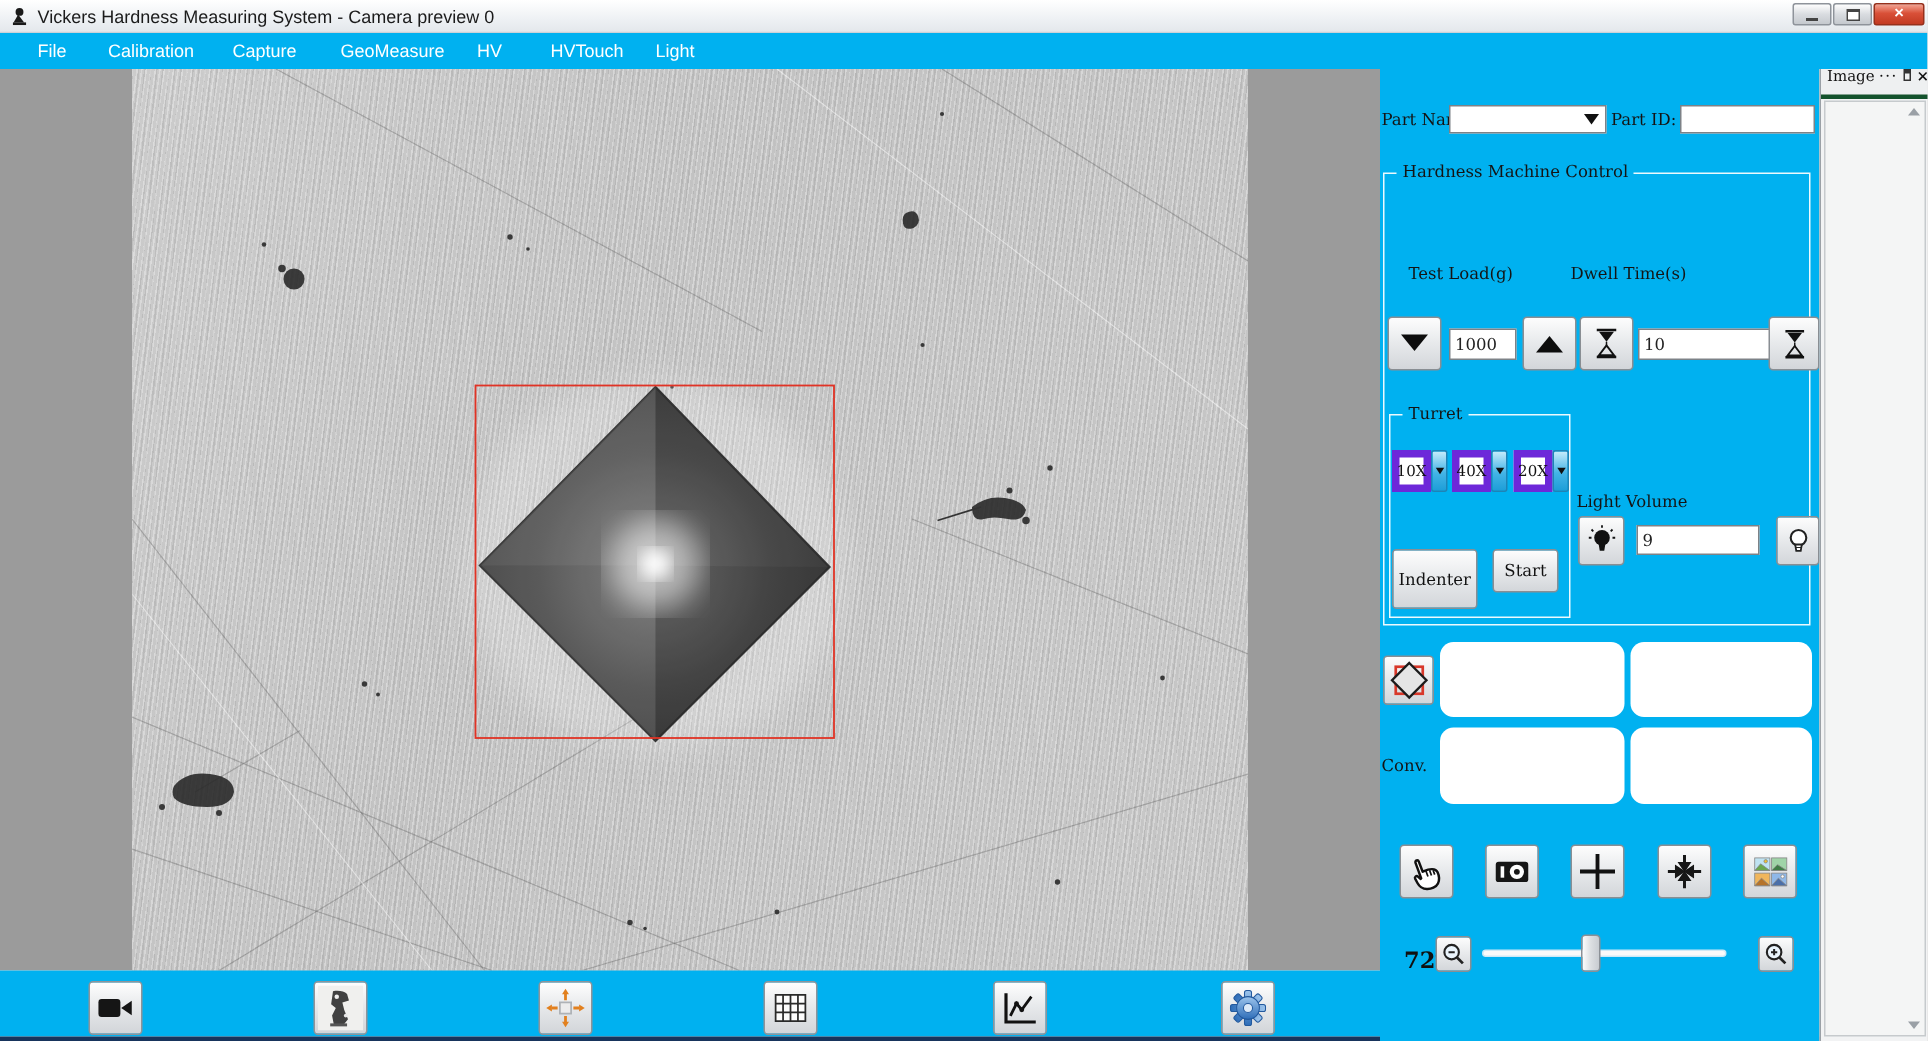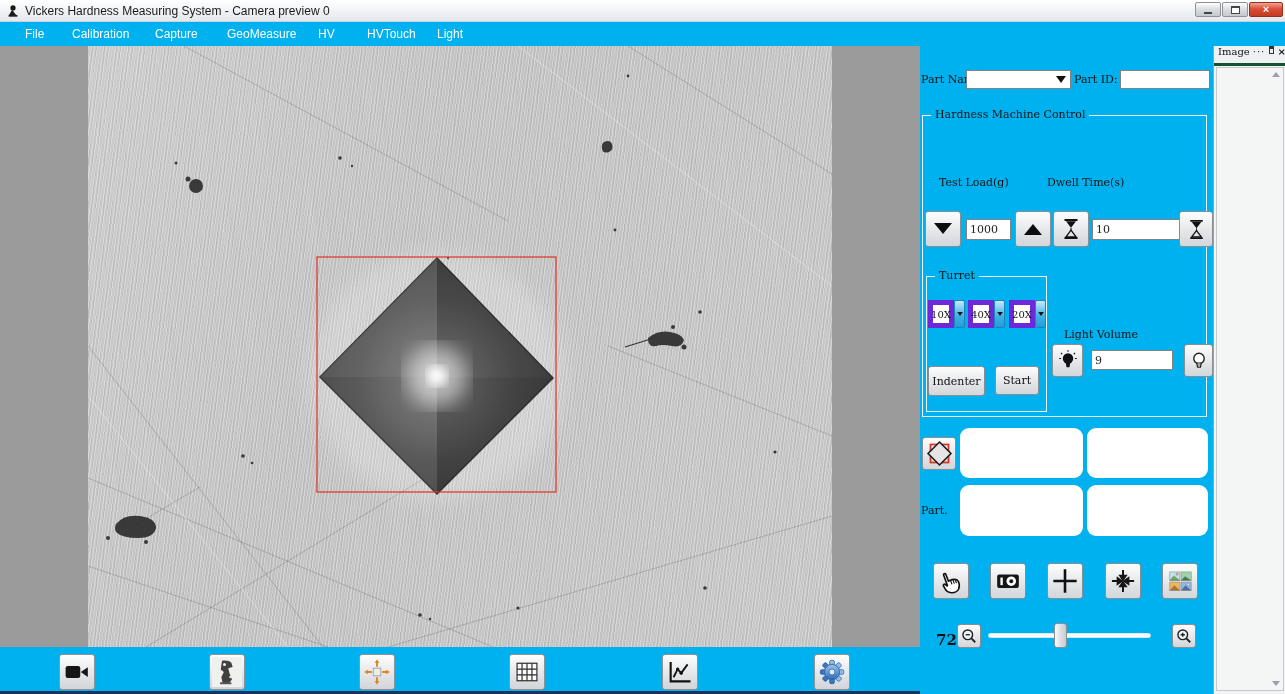--- a/index.html
+++ b/index.html
@@ -336,25 +336,25 @@
         <div class="combo" style="left:41px; top:23px; width:26px; height:28px">40X</div>
         <div class="combo-arr" style="left:67px; top:23px; width:11px; height:28px">
             <span class="tri-dn" style="transform:scale(.7)"></span>
           </div>
 
         <div class="combo" style="left:82px; top:23px; width:26px; height:28px">20X</div>
         <div class="combo-arr" style="left:108px; top:23px; width:11px; height:28px">
             <span class="tri-dn" style="transform:scale(.7)"></span>
           </div>
 
-        <div class="pbtn" style="left:1px; top:89px; width:57px; height:30px">Indenter</div>
+        <div class="pbtn" style="left:1px; top:89px; width:57px; height:40px">Indenter</div>
         <div class="pbtn" style="left:68px; top:89px; width:44px; height:29px">Start</div>
       </div>
 
-      <span class="lbl" style="left:141px; top:212px">Light Volume</span>
+      <span class="lbl" style="left:128px; top:212px">Light Volume</span>
       <div class="pbtn" style="left:129px; top:228px; width:31px; height:33px">
         <svg viewBox="0 0 24 24" width="24" height="24">
           <circle cx="12" cy="9.5" r="5.2" fill="#111"></circle>
           <path d="M9.8 14 h4.4 l-0.7 4.2 h-3 z" fill="#111"></path>
           <path d="M12 1.2 V2.8 M5 4 l1.2 1.2 M19 4 l-1.2 1.2 M3.2 9.5 H5 M19 9.5 H20.8" stroke="#111" stroke-width="1.2"></path>
         </svg>
       </div>
       <input class="txt" style="left: 168px; top: 234px; width: 82px; height: 20px;" value="9">
       <div class="pbtn" style="left:261px; top:228px; width:29px; height:33px">
         <svg viewBox="0 0 24 24" width="24" height="24">
@@ -366,21 +366,21 @@
     </div>
 
     <div class="pbtn" style="left:2px; top:391px; width:34px; height:33px">
       <svg viewBox="0 0 24 24" width="27" height="27">
         <rect x="4" y="4" width="16" height="16" fill="none" stroke="#d8382a" stroke-width="1.6"></rect>
         <polygon points="12,1.8 22.2,12 12,22.2 1.8,12" fill="#e5e5e5" stroke="#1c1c1c" stroke-width="1.4"></polygon>
       </svg>
     </div>
     <div class="resbox" style="left:40px; top:382px; width:123px; height:50px"></div>
     <div class="resbox" style="left:167px; top:382px; width:121px; height:50px"></div>
-    <span class="lbl" style="left:1px; top:458px">Part.</span>
+    <span class="lbl" style="left:1px; top:458px">Conv.</span>
     <div class="resbox" style="left:40px; top:439px; width:123px; height:51px"></div>
     <div class="resbox" style="left:167px; top:439px; width:121px; height:51px"></div>
 
     <div class="pbtn" style="left:13px; top:517px; width:36px; height:36px">
       <svg viewBox="0 0 24 24" width="28" height="28">
         <g transform="rotate(-20 12 12)">
           <path d="M8.8 21.5 C6.6 20.6 5.2 18.6 4.9 16.4 L4.5 13.6 C4.4 12.5 5.9 12.1 6.4 13.1 L7.3 14.8 L7.8 14.7 L7.8 5.2 C7.8 3.8 9.8 3.8 9.8 5.2 L9.9 11.4 L10.7 11.3 C14.2 11 17.6 11.9 17.8 14.6 C18 16.9 17.2 19.3 15.8 20.7 C14.2 22.3 11 22.4 8.8 21.5 Z" fill="#fff" stroke="#111" stroke-width="1.4" stroke-linejoin="round"></path>
           <path d="M11.8 11.6 L11.8 15 M13.9 11.9 L13.9 15.1 M15.8 12.6 L15.8 15.3" stroke="#111" stroke-width="1" fill="none"></path>
         </g>
       </svg>

